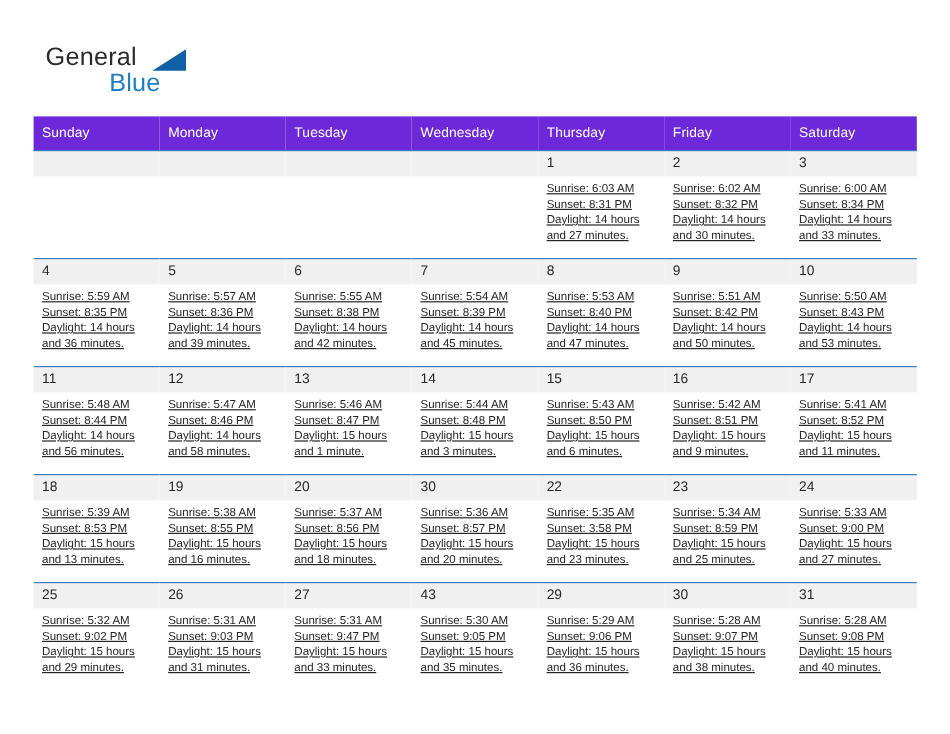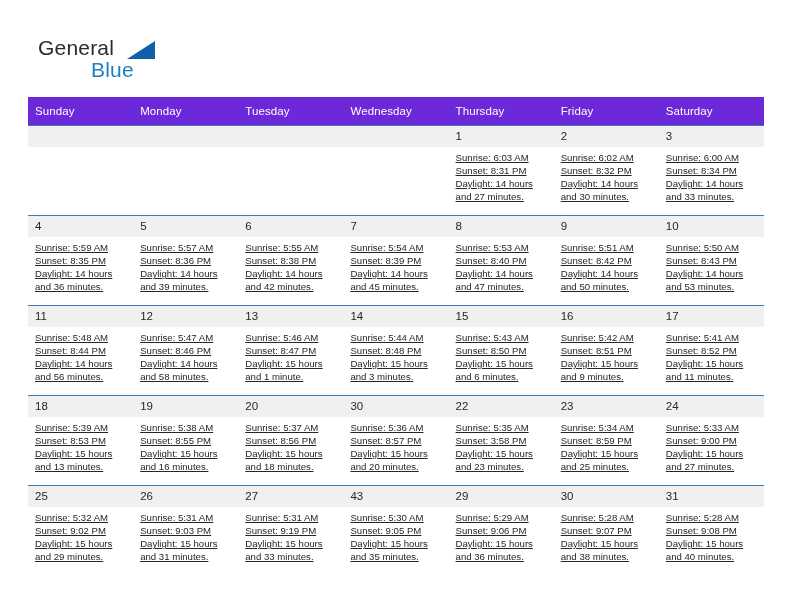--- a/index.html
+++ b/index.html
@@ -439,21 +439,21 @@
               <div>Sunrise: 5:31 AM</div>
               <div>Sunset: 9:03 PM</div>
               <div class="daylight">Daylight: 15 hours</div>
               <div class="daylight">and 31 minutes.</div>
             </div>
           </td>
           <td>
             <div class="daynum">27</div>
             <div class="info">
               <div>Sunrise: 5:31 AM</div>
-              <div>Sunset: 9:19 PM</div>
+              <div>Sunset: 9:47 PM</div>
               <div class="daylight">Daylight: 15 hours</div>
               <div class="daylight">and 33 minutes.</div>
             </div>
           </td>
           <td>
             <div class="daynum">43</div>
             <div class="info">
               <div>Sunrise: 5:30 AM</div>
               <div>Sunset: 9:05 PM</div>
               <div class="daylight">Daylight: 15 hours</div>

